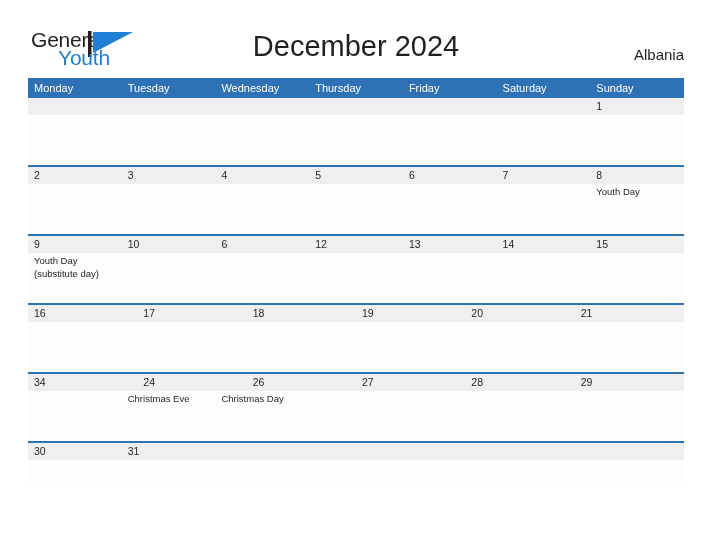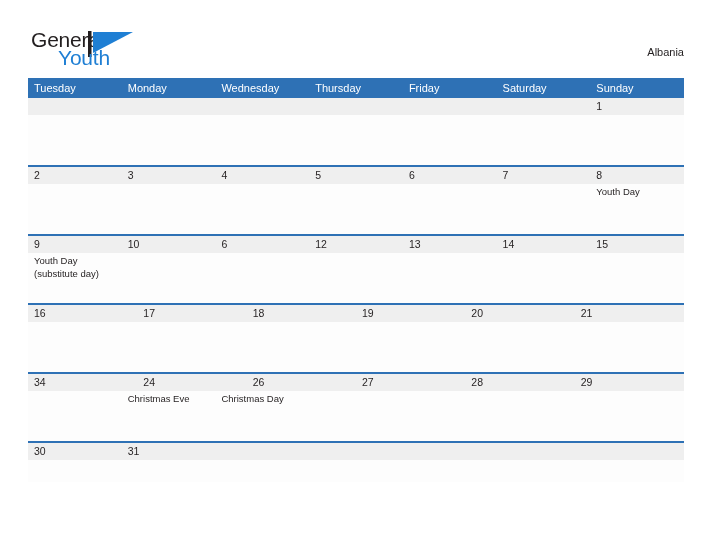--- a/index.html
+++ b/index.html
@@ -74,21 +74,21 @@
     font-size: 29px;
     color: #231f20;
     font-weight: normal;
     letter-spacing: 0px;
   }
 
   .region-label {
     position: absolute;
     right: 28px;
     top: 46px;
-    font-size: 11px;
+    font-size: 15px;
     color: #231f20;
     text-align: right;
     white-space: nowrap;
   }
 
   
   .calendar {
     position: absolute;
     left: 28px;
     top: 78px;
@@ -166,28 +166,29 @@
 
     <div class="logo">
       <span class="logo-general">General</span>
       <svg class="logo-flag" viewBox="0 0 47 26">
         <rect x="0" y="0" width="3.5" height="26" fill="#231f20"></rect>
         <polygon points="5,1 45,1 5,22" fill="#1f7fd4"></polygon>
       </svg>
       <span class="logo-blue">Youth</span>
     </div>
 
+    <div class="cal-title">December 2024</div>
 
     <div class="region-label">Albania</div>
   </div>
 
   <div class="calendar">
     <div class="weekday-header">
+        <div class="weekday-cell">Monday</div>
         <div class="weekday-cell">Tuesday</div>
-        <div class="weekday-cell">Monday</div>
         <div class="weekday-cell">Wednesday</div>
         <div class="weekday-cell">Thursday</div>
         <div class="weekday-cell">Friday</div>
         <div class="weekday-cell">Saturday</div>
         <div class="weekday-cell">Sunday</div>
       </div>
     <div class="weeks">
         <div class="week-row first">
           <div class="daynum-band">
             <div class="daynum-cell"></div>

